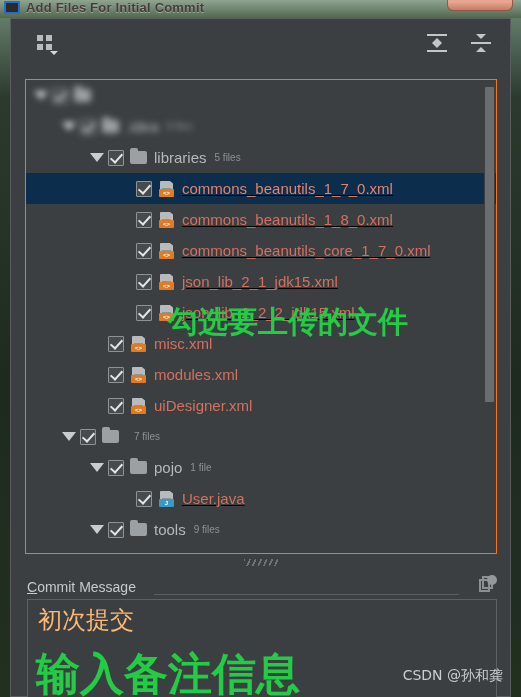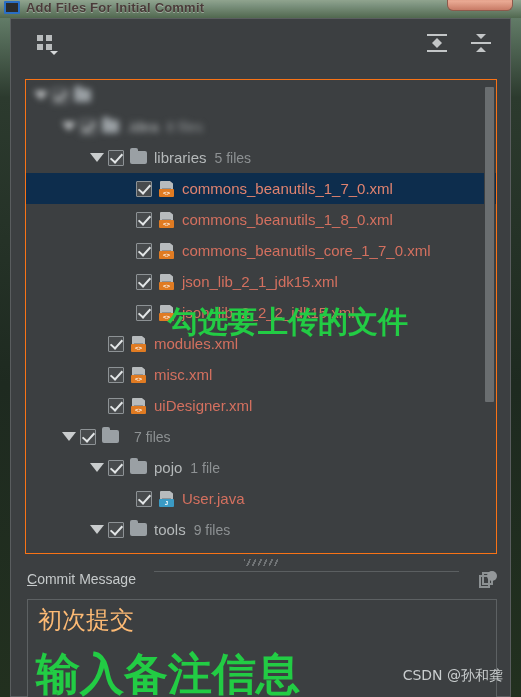--- a/index.html
+++ b/index.html
@@ -125,28 +125,28 @@
     background:#8d9296;
   }
   .fileicon .badge {
     position:absolute; left:1px; top:8px; width:15px; height:8px;
     border-radius:1px; display:flex; align-items:center; justify-content:center;
     font-size:6px; font-weight:bold; color:#fff; line-height:1;
   }
   .fileicon.xml .badge { background:#e07b22; }
   .fileicon.java .badge { background:#3a9ac4; }
   .lbl-folder { color:#b5b9ba; }
-  .lbl-count { color:#8d9193; margin-left:8px; font-size:14px;text-align:center; }
+  .lbl-count { color:#8d9193; margin-left:8px; font-size:10px;text-align:center; }
   .lbl-file { color:#d4705f; }
   .row.selected .lbl-file { color:#e0836f; }
 
   .indent1 { padding-left:8px; }
   .indent2 { padding-left:36px; }
   .indent3 { padding-left:64px; }
-  .indent4 { padding-left:92px; }
+  .indent4 { padding-left:92px;text-decoration:underline; }
 
   
   #scrollbar {
     position:absolute; right:1px; top:1px; width:11px; bottom:1px; background:#3c3f41;
   }
   #scrollthumb {
     position:absolute; left:1px; top:6px; width:9px; height:315px;
     background:#6a6e70; border-radius:1px; cursor:pointer;
   }
 
@@ -157,21 +157,21 @@
   }
   #splitter .grip {
     width:34px; height:7px; opacity:.55;
     background:
       repeating-linear-gradient(115deg,#9a9ea0 0 1.5px, transparent 1.5px 5px);
   }
 
   
   #cm-header {
     position:absolute; left:16px; top:552px; width:470px; height:24px;
-    display:flex; align-items:flex-start; gap:18px;
+    display:flex; align-items:flex-end; gap:18px;
   }
   #cm-title {
     font-size:14px; color:#c6cacb; white-space:nowrap;
   }
   #cm-title u { text-decoration-thickness:1px; }
   #cm-rule { flex:1; height:1px; background:#5b5f61; }
   #cm-histicon {
     width:20px; height:20px; position:relative; flex:0 0 auto; cursor:pointer;
   }
   #cm-histicon .page{
@@ -311,30 +311,30 @@
           </span>
           <span class="lbl-file">json_lib_2_2_2_jdk15.xml</span>
         </div>
         <div class="row indent3">
           <span class="tri hidden"></span>
           <span class="cb"></span>
           <span class="fileicon xml">
             <span class="doc"></span>
             <span class="badge">&lt;&gt;</span>
           </span>
+          <span class="lbl-file">misc.xml</span>
+        </div>
+        <div class="row indent3">
+          <span class="tri hidden"></span>
+          <span class="cb"></span>
+          <span class="fileicon xml">
+            <span class="doc"></span>
+            <span class="badge">&lt;&gt;</span>
+          </span>
           <span class="lbl-file">modules.xml</span>
-        </div>
-        <div class="row indent3">
-          <span class="tri hidden"></span>
-          <span class="cb"></span>
-          <span class="fileicon xml">
-            <span class="doc"></span>
-            <span class="badge">&lt;&gt;</span>
-          </span>
-          <span class="lbl-file">misc.xml</span>
         </div>
         <div class="row indent3">
           <span class="tri hidden"></span>
           <span class="cb"></span>
           <span class="fileicon xml">
             <span class="doc"></span>
             <span class="badge">&lt;&gt;</span>
           </span>
           <span class="lbl-file">uiDesigner.xml</span>
         </div>

